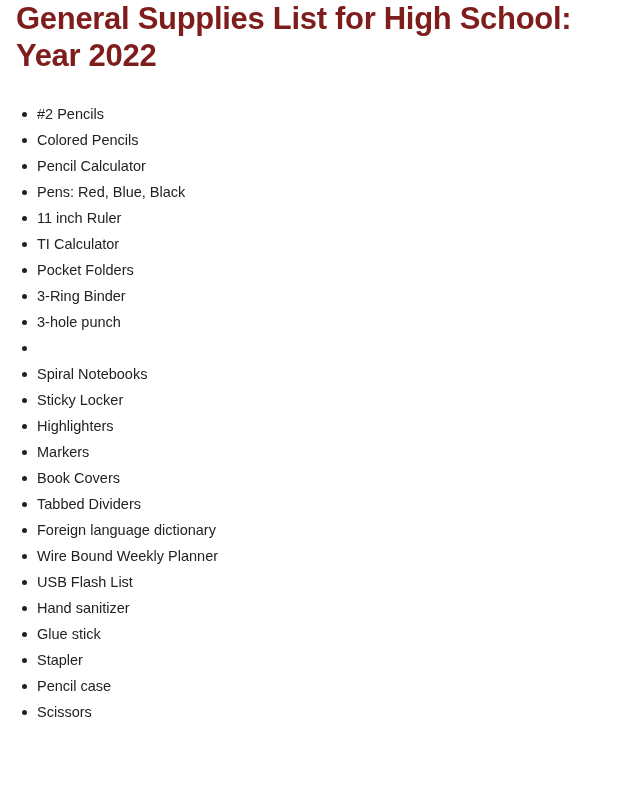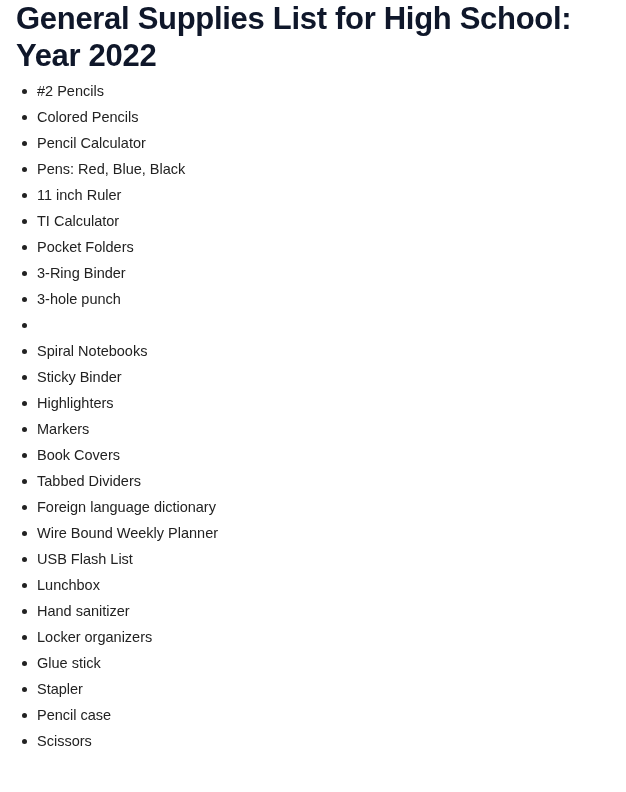--- a/index.html
+++ b/index.html
@@ -16,25 +16,25 @@
     }
     .page {
       padding: 0 16px;
     }
     h1 {
       margin: 0;
       padding-top: 0px;
       font-size: 31px;
       line-height: 37px;
       font-weight: bold;
-      color: #0f172a;
+      color: #7f1d1d;
       letter-spacing: -0.3px;
     }
     ul {
-      margin: 4px 0 0 0;
+      margin: 27px 0 0 0;
       padding: 0 0 0 21px;
       list-style: none;
     }
     li {
       position: relative;
       font-size: 14.5px;
       line-height: 26px;
       height: 26px;
       color: #222222;
       white-space: nowrap;
@@ -59,29 +59,27 @@
     <li><span class="bullet"></span><span>Colored Pencils</span></li>
     <li><span class="bullet"></span><span>Pencil Calculator</span></li>
     <li><span class="bullet"></span><span>Pens: Red, Blue, Black</span></li>
     <li><span class="bullet"></span><span>11 inch Ruler</span></li>
     <li><span class="bullet"></span><span>TI Calculator</span></li>
     <li><span class="bullet"></span><span>Pocket Folders</span></li>
     <li><span class="bullet"></span><span>3-Ring Binder</span></li>
     <li><span class="bullet"></span><span>3-hole punch</span></li>
     <li><span class="bullet"></span></li>
     <li><span class="bullet"></span><span>Spiral Notebooks</span></li>
-    <li><span class="bullet"></span><span>Sticky Binder</span></li>
+    <li><span class="bullet"></span><span>Sticky Locker</span></li>
     <li><span class="bullet"></span><span>Highlighters</span></li>
     <li><span class="bullet"></span><span>Markers</span></li>
     <li><span class="bullet"></span><span>Book Covers</span></li>
     <li><span class="bullet"></span><span>Tabbed Dividers</span></li>
     <li><span class="bullet"></span><span>Foreign language dictionary</span></li>
     <li><span class="bullet"></span><span>Wire Bound Weekly Planner</span></li>
     <li><span class="bullet"></span><span>USB Flash List</span></li>
-    <li><span class="bullet"></span><span>Lunchbox</span></li>
     <li><span class="bullet"></span><span>Hand sanitizer</span></li>
-    <li><span class="bullet"></span><span>Locker organizers</span></li>
     <li><span class="bullet"></span><span>Glue stick</span></li>
     <li><span class="bullet"></span><span>Stapler</span></li>
     <li><span class="bullet"></span><span>Pencil case</span></li>
     <li><span class="bullet"></span><span>Scissors</span></li>
   </ul>
 </div>
 
 </body></html>

